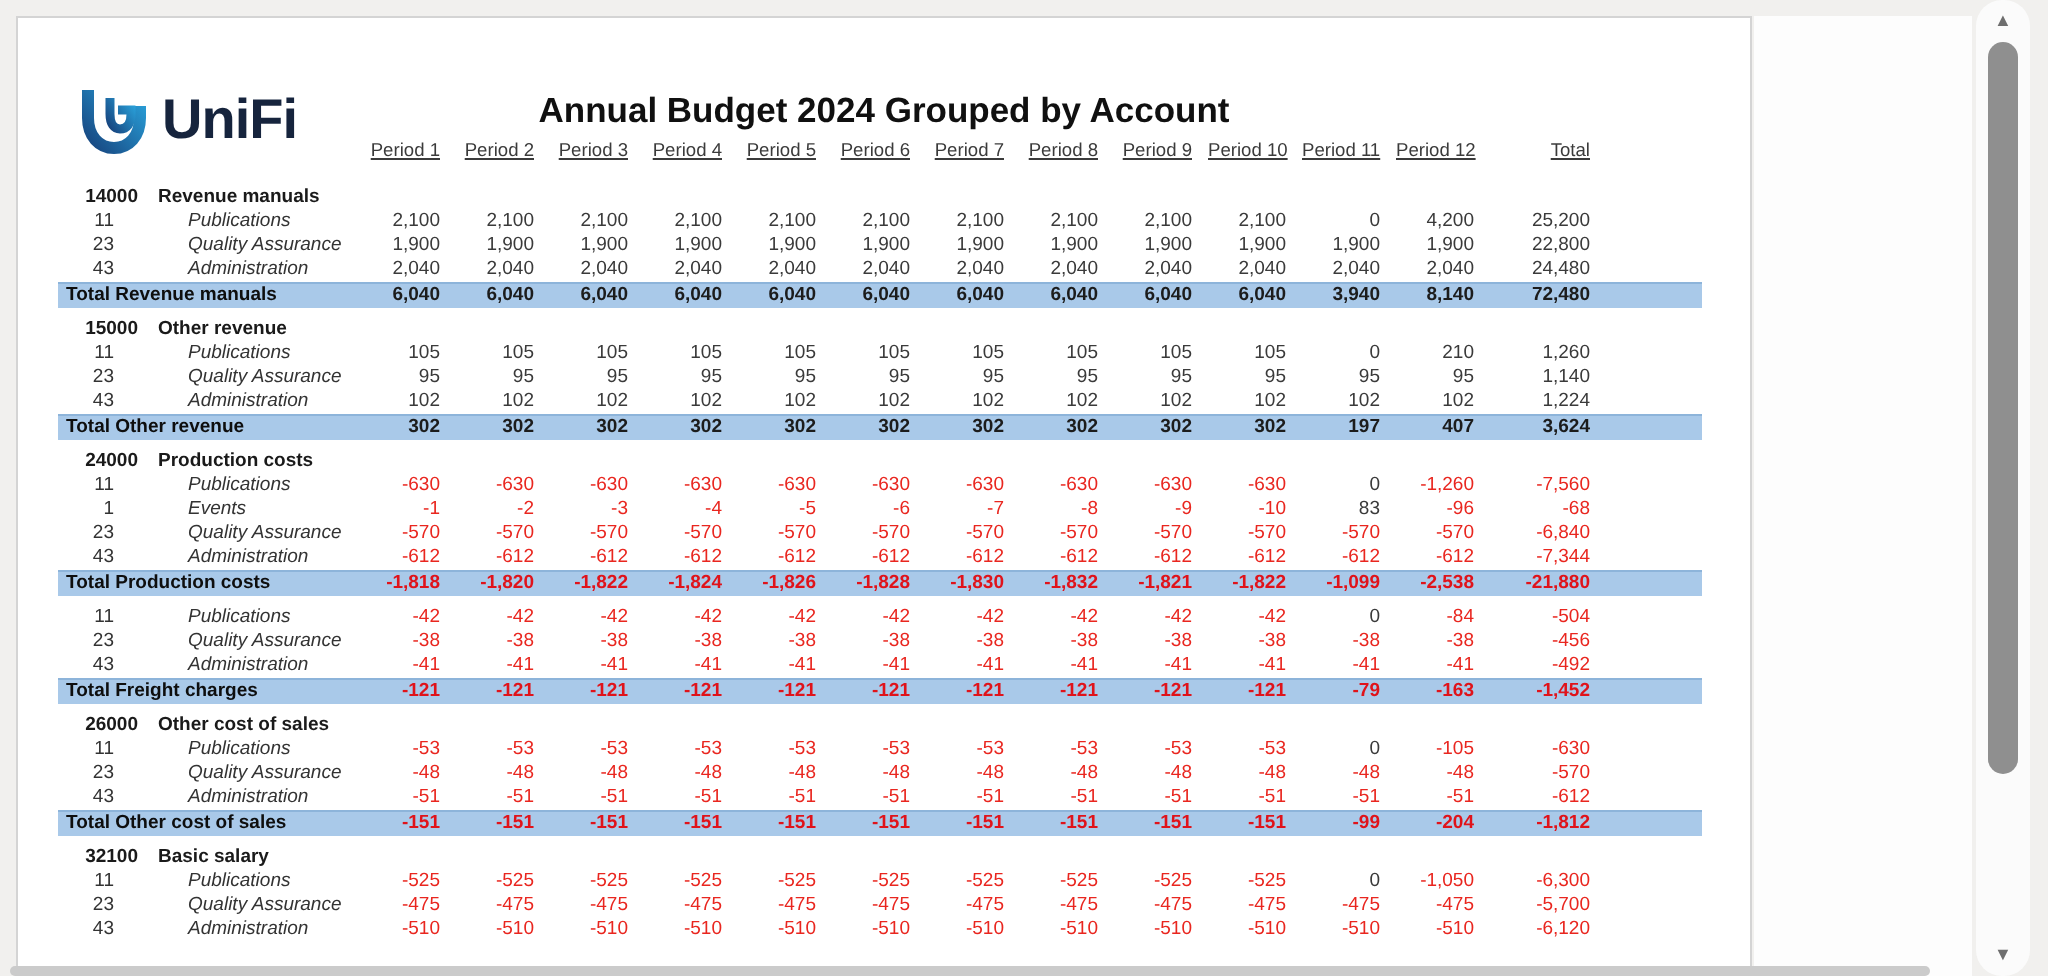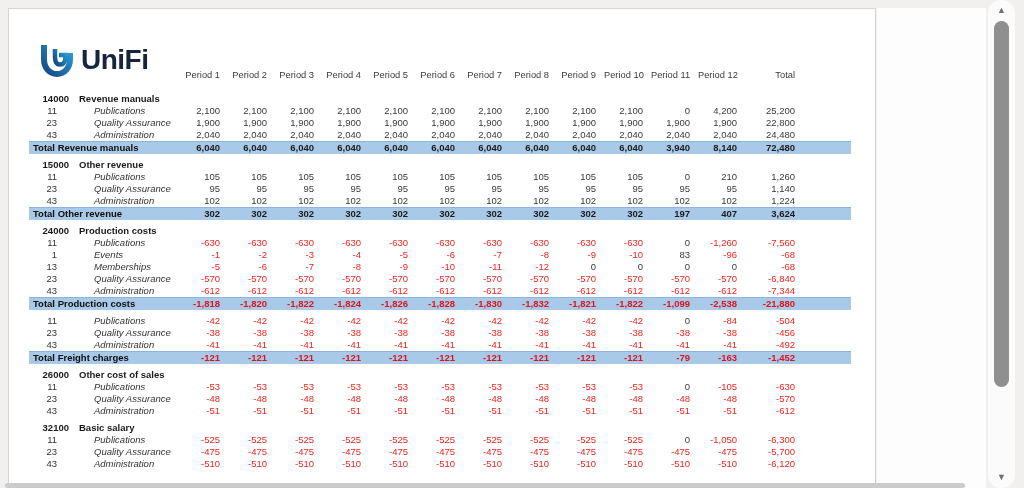--- a/index.html
+++ b/index.html
@@ -5,21 +5,21 @@
   html,body{margin:0;padding:0;background:#e9e8e6;font-family:"Liberation Sans",sans-serif;}
   .viewport{position:relative;width:1024px;height:488px;overflow:hidden;background:#f1f0ee;}
   .page{position:absolute;left:8px;top:8px;width:868px;height:560px;background:#ffffff;border:1px solid #d4d4d4;box-sizing:border-box;}
   .page-ext{position:absolute;left:877px;top:8px;width:109px;height:480px;background:#fdfdfd;}
   .logo{position:absolute;left:30px;top:34px;display:flex;align-items:center;gap:6px;}
   .logo-text{font-size:28px;font-weight:bold;color:#16243d;letter-spacing:-0.5px;}
   .title{position:absolute;left:0;top:36px;width:100%;text-align:center;font-size:17.5px;font-weight:bold;color:#101010;}
   .tablewrap{position:absolute;left:20px;top:58px;}
   table{border-collapse:collapse;table-layout:fixed;width:822px;}
   td{padding:0;margin:0;font-size:9.5px;line-height:12px;height:12px;white-space:nowrap;overflow:visible;color:#333;}
-  .head-row td{font-size:9.3px;color:#3b3b3b;height:14px;vertical-align:bottom;}
+  .head-row td{font-size:9.3px;color:#3b3b3b;height:14px;vertical-align:bottom;text-decoration:underline;}
   .col-h{text-align:right;padding-right:8px;}
   .num{text-align:right;padding-right:8px;color:#3a3a3a;}
   .neg{color:#e9261f;}
   .code{text-align:right;}
   .code.g{font-weight:bold;color:#1a1a1a;text-align:right;}
   .code.d{padding-right:12px;}
   .desc.g{font-weight:bold;color:#1a1a1a;padding-left:10px;}
   .desc.d{padding-left:25px;font-style:italic;}
   .total-row td{background:#a9c9e9;border-top:1px solid #8db4da;font-weight:bold;height:12px;}
   .total-row .tlabel{padding-left:4px;color:#0e0e0e;}
@@ -48,20 +48,21 @@
                 <stop offset="1" stop-color="#2aa3dc"></stop>
             </linearGradient>
           </defs>
           <path d="M5 2 L5 16 C5 25 10.5 31 18 31 C25.5 31 31 25 31 16 L31 10" fill="none" stroke="url(#lg1)" stroke-width="6" stroke-linecap="butt"></path>
           <path d="M16 6 L16 14 C16 19 18 21.5 21 21.5 C24.5 21.5 26.5 19 26.5 14 L26.5 12 L20 12" fill="none" stroke="url(#lg1)" stroke-width="4.5" stroke-linecap="butt"></path>
         </svg>
       </span>
       <span class="logo-text">UniFi</span>
     </div>
 
+    <div class="title">Annual Budget 2024 Grouped by Account</div>
 
     <div class="tablewrap">
       <table>
         <colgroup>
           <col style="width:40px">
             <col style="width:112px">
           <col style="width:47px">
             <col style="width:47px">
             <col style="width:47px">
             <col style="width:47px">
@@ -330,38 +331,20 @@
               <td class="num neg">-7</td>
               <td class="num neg">-8</td>
               <td class="num neg">-9</td>
               <td class="num neg">-10</td>
               <td class="num">83</td>
               <td class="num neg">-96</td>
               <td class="num neg">-68</td>
               <td></td>
             </tr>
             <tr class="detail-row">
-              <td class="code d">13</td>
-              <td class="desc d">Memberships</td>
-              <td class="num neg">-5</td>
-              <td class="num neg">-6</td>
-              <td class="num neg">-7</td>
-              <td class="num neg">-8</td>
-              <td class="num neg">-9</td>
-              <td class="num neg">-10</td>
-              <td class="num neg">-11</td>
-              <td class="num neg">-12</td>
-              <td class="num">0</td>
-              <td class="num">0</td>
-              <td class="num">0</td>
-              <td class="num">0</td>
-              <td class="num neg">-68</td>
-              <td></td>
-            </tr>
-            <tr class="detail-row">
               <td class="code d">23</td>
               <td class="desc d">Quality Assurance</td>
               <td class="num neg">-570</td>
               <td class="num neg">-570</td>
               <td class="num neg">-570</td>
               <td class="num neg">-570</td>
               <td class="num neg">-570</td>
               <td class="num neg">-570</td>
               <td class="num neg">-570</td>
               <td class="num neg">-570</td>
@@ -549,20 +532,37 @@
               <td class="num neg">-51</td>
               <td class="num neg">-51</td>
               <td class="num neg">-51</td>
               <td class="num neg">-51</td>
               <td class="num neg">-51</td>
               <td class="num neg">-51</td>
               <td class="num neg">-51</td>
               <td class="num neg">-612</td>
               <td></td>
             </tr>
+            <tr class="total-row">
+              <td class="tlabel" colspan="2">Total Other cost of sales</td>
+              <td class="num neg">-151</td>
+              <td class="num neg">-151</td>
+              <td class="num neg">-151</td>
+              <td class="num neg">-151</td>
+              <td class="num neg">-151</td>
+              <td class="num neg">-151</td>
+              <td class="num neg">-151</td>
+              <td class="num neg">-151</td>
+              <td class="num neg">-151</td>
+              <td class="num neg">-151</td>
+              <td class="num neg">-99</td>
+              <td class="num neg">-204</td>
+              <td class="num neg">-1,812</td>
+              <td></td>
+            </tr>
             <tr class="gap-row">
               <td colspan="16" style="height: 5px; line-height: 5px;"></td>
             </tr>
             <tr class="group-row">
               <td class="code g">32100</td>
               <td class="desc g">Basic salary</td>
               <td></td>
               <td></td>
               <td></td>
               <td></td>

